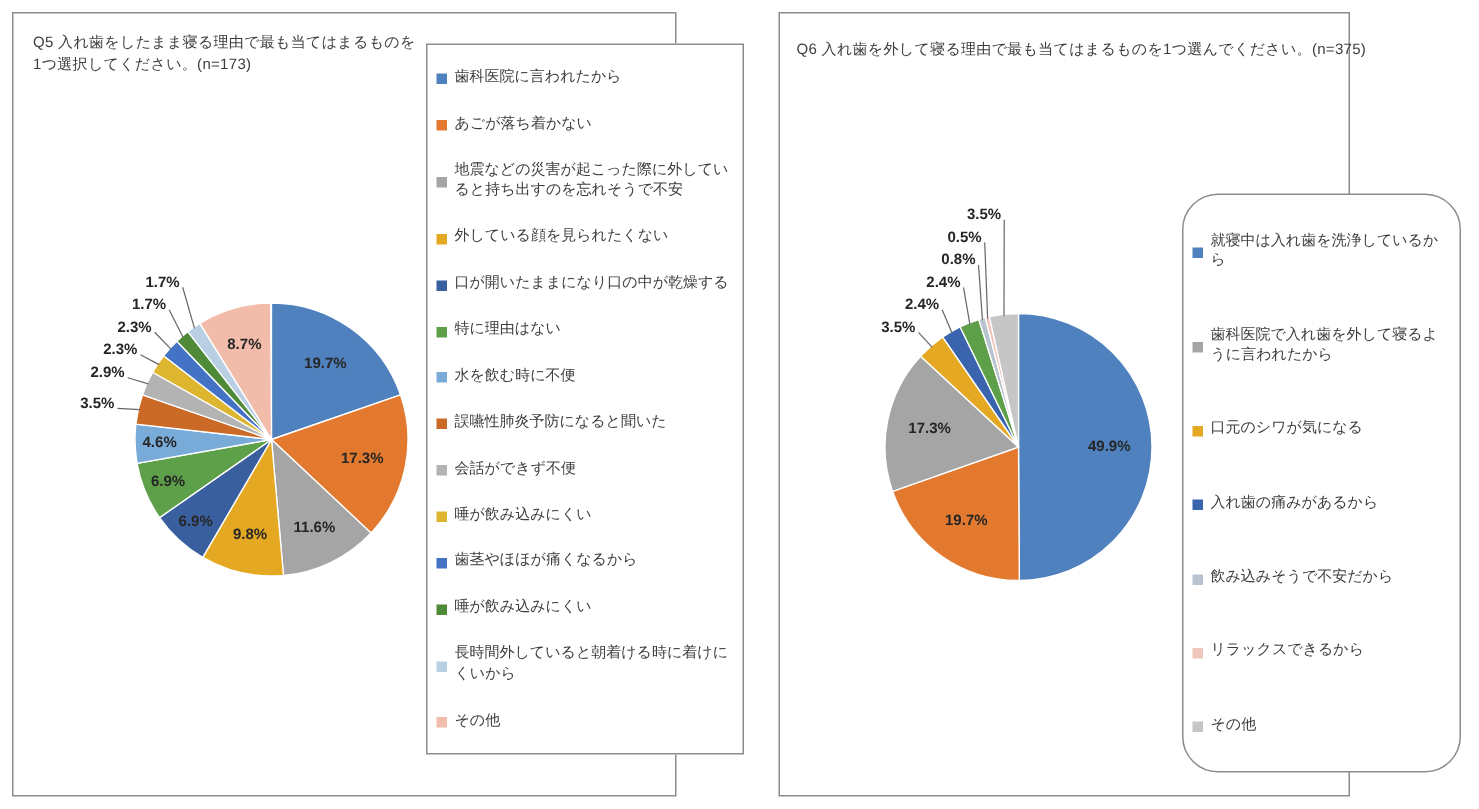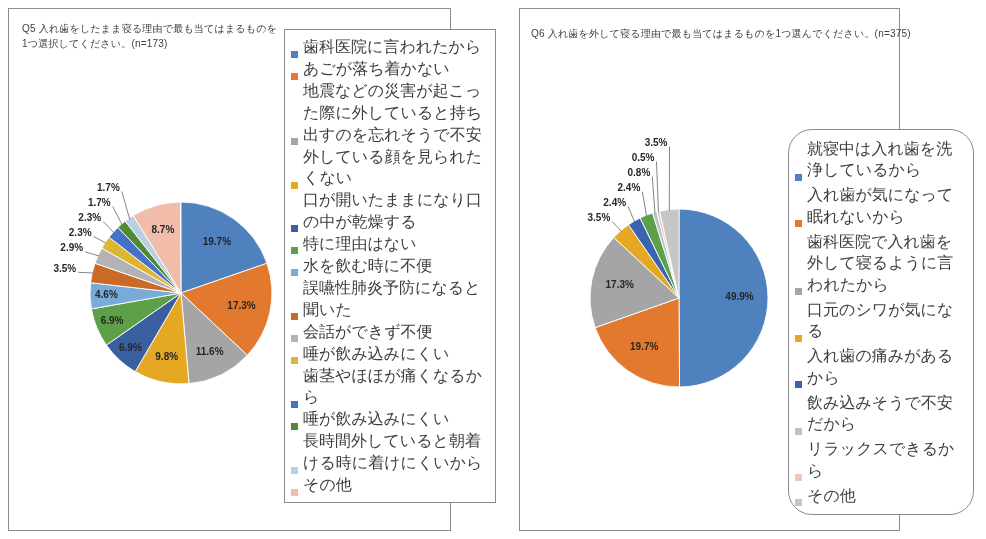--- a/index.html
+++ b/index.html
@@ -21,22 +21,22 @@
   #panel-q5 .chart-title{left:13px;top:12px;width:258px;}
   #panel-q6 .chart-title{left:11px;top:17px;width:438px;}
   .legend-box{
     position:absolute;border:1px solid #8c8c8c;background:#ffffff;
     box-sizing:border-box;display:flex;flex-direction:column;
     justify-content:space-around;padding:6px 6px;margin:0;list-style:none;
   }
   #panel-q5 .legend-box{left:275px;top:20px;width:212px;height:474px;}
   #panel-q6 .legend-box{left:268px;top:120px;width:186px;height:386px;border-radius:24px;}
   .legend-item{
-    display:flex;align-items:flex-end;gap:5px;
-    font-size:16px;color:#3d3d3d;line-height:1.35;
+    display:flex;align-items:center;gap:5px;
+    font-size:10px;color:#3d3d3d;line-height:1.35;
   }
   .legend-swatch{
     flex:0 0 auto;width:7px;height:7px;margin-top:3px;display:inline-block;
   }
   .pie-svg{position:absolute;overflow:visible;}
   #pie-q5{left:20px;top:140px;}
   #pie-q6{left:26px;top:128px;}
   .pie-label{
     font-size:10px;font-weight:bold;fill:#262626;
     font-family:"Liberation Sans","DejaVu Sans",sans-serif;
@@ -173,24 +173,20 @@
         <text class="pie-label" x="104.33458773197052" y="36.57228386599043" text-anchor="end" dominant-baseline="middle">0.8%</text>
         <text class="pie-label" x="108.48356788785284" y="21.57228386599043" text-anchor="end" dominant-baseline="middle">0.5%</text>
         <text class="pie-label" x="121.47570264921838" y="6.572283865990428" text-anchor="end" dominant-baseline="middle">3.5%</text>
       </svg>
     <ul class="legend-box" id="legend-q6">
         <li class="legend-item">
           <span class="legend-swatch" style="background: rgb(78, 129, 189);"></span>
           <span class="legend-label">就寝中は入れ歯を洗浄しているから</span>
         </li>
         <li class="legend-item">
-          <span class="legend-swatch" style="background: rgb(226, 121, 47);"></span>
-          <span class="legend-label">入れ歯が気になって眠れないから</span>
-        </li>
-        <li class="legend-item">
           <span class="legend-swatch" style="background: rgb(165, 165, 165);"></span>
           <span class="legend-label">歯科医院で入れ歯を外して寝るように言われたから</span>
         </li>
         <li class="legend-item">
           <span class="legend-swatch" style="background: rgb(229, 168, 35);"></span>
           <span class="legend-label">口元のシワが気になる</span>
         </li>
         <li class="legend-item">
           <span class="legend-swatch" style="background: rgb(58, 100, 173);"></span>
           <span class="legend-label">入れ歯の痛みがあるから</span>

